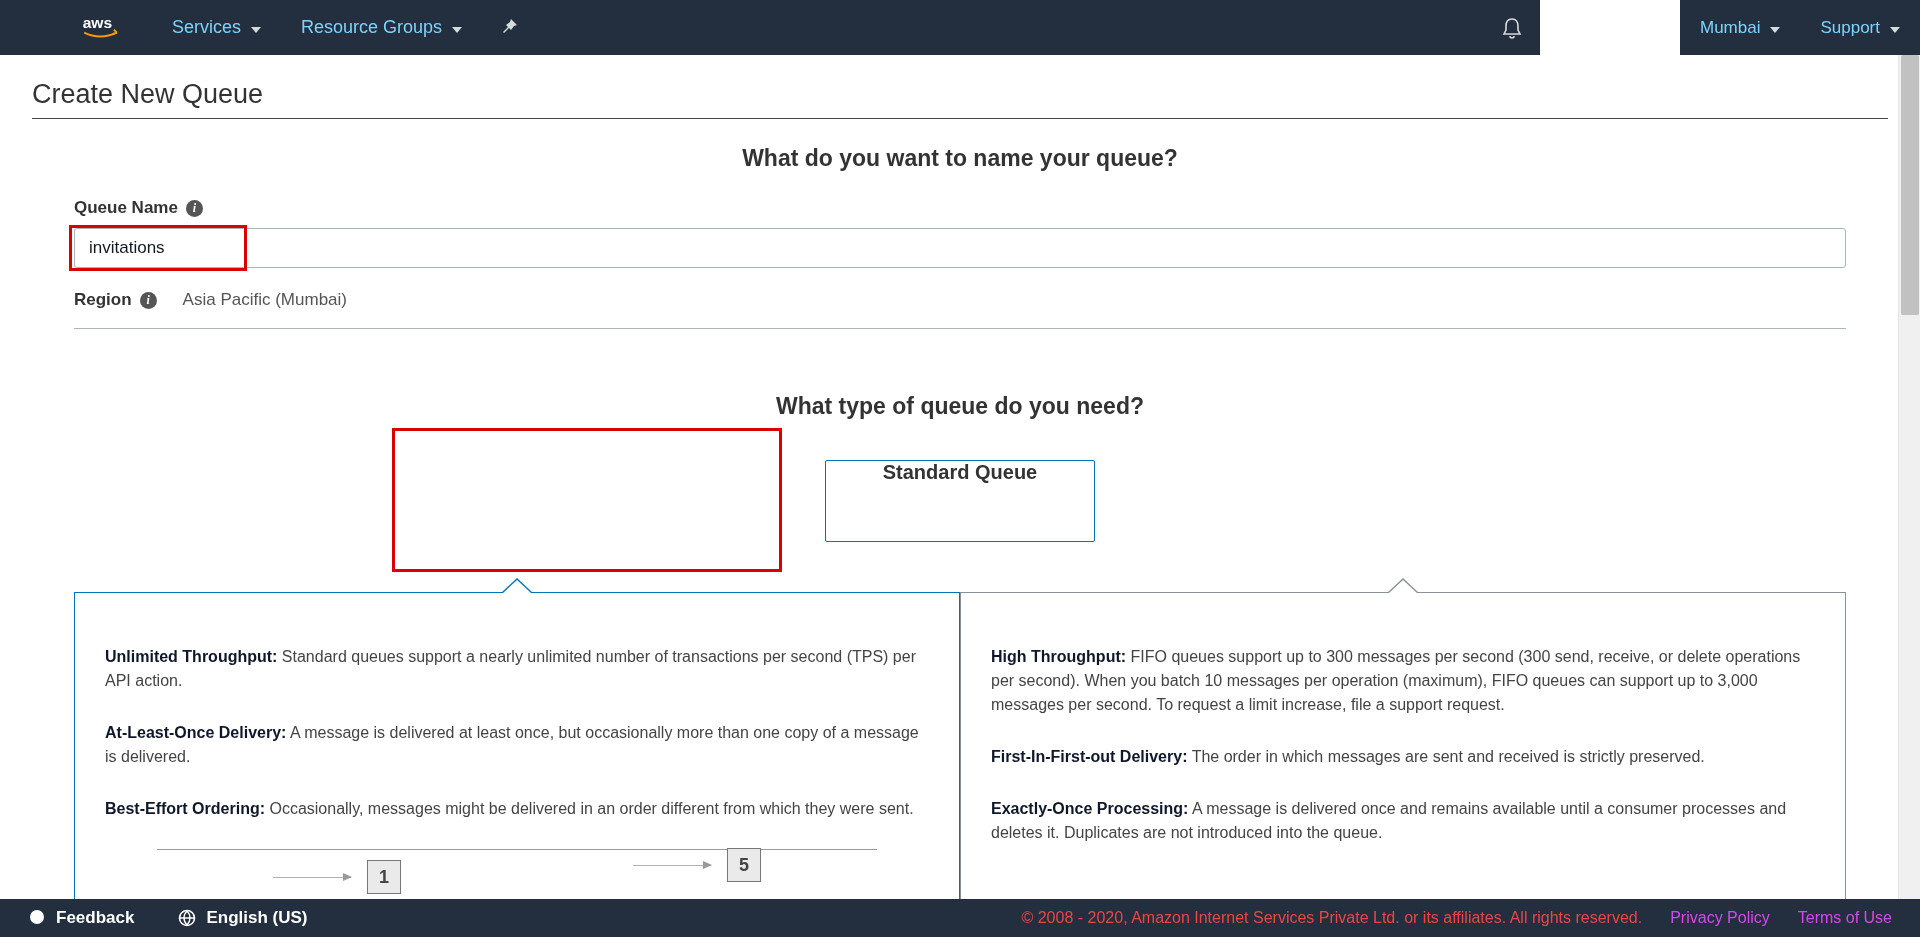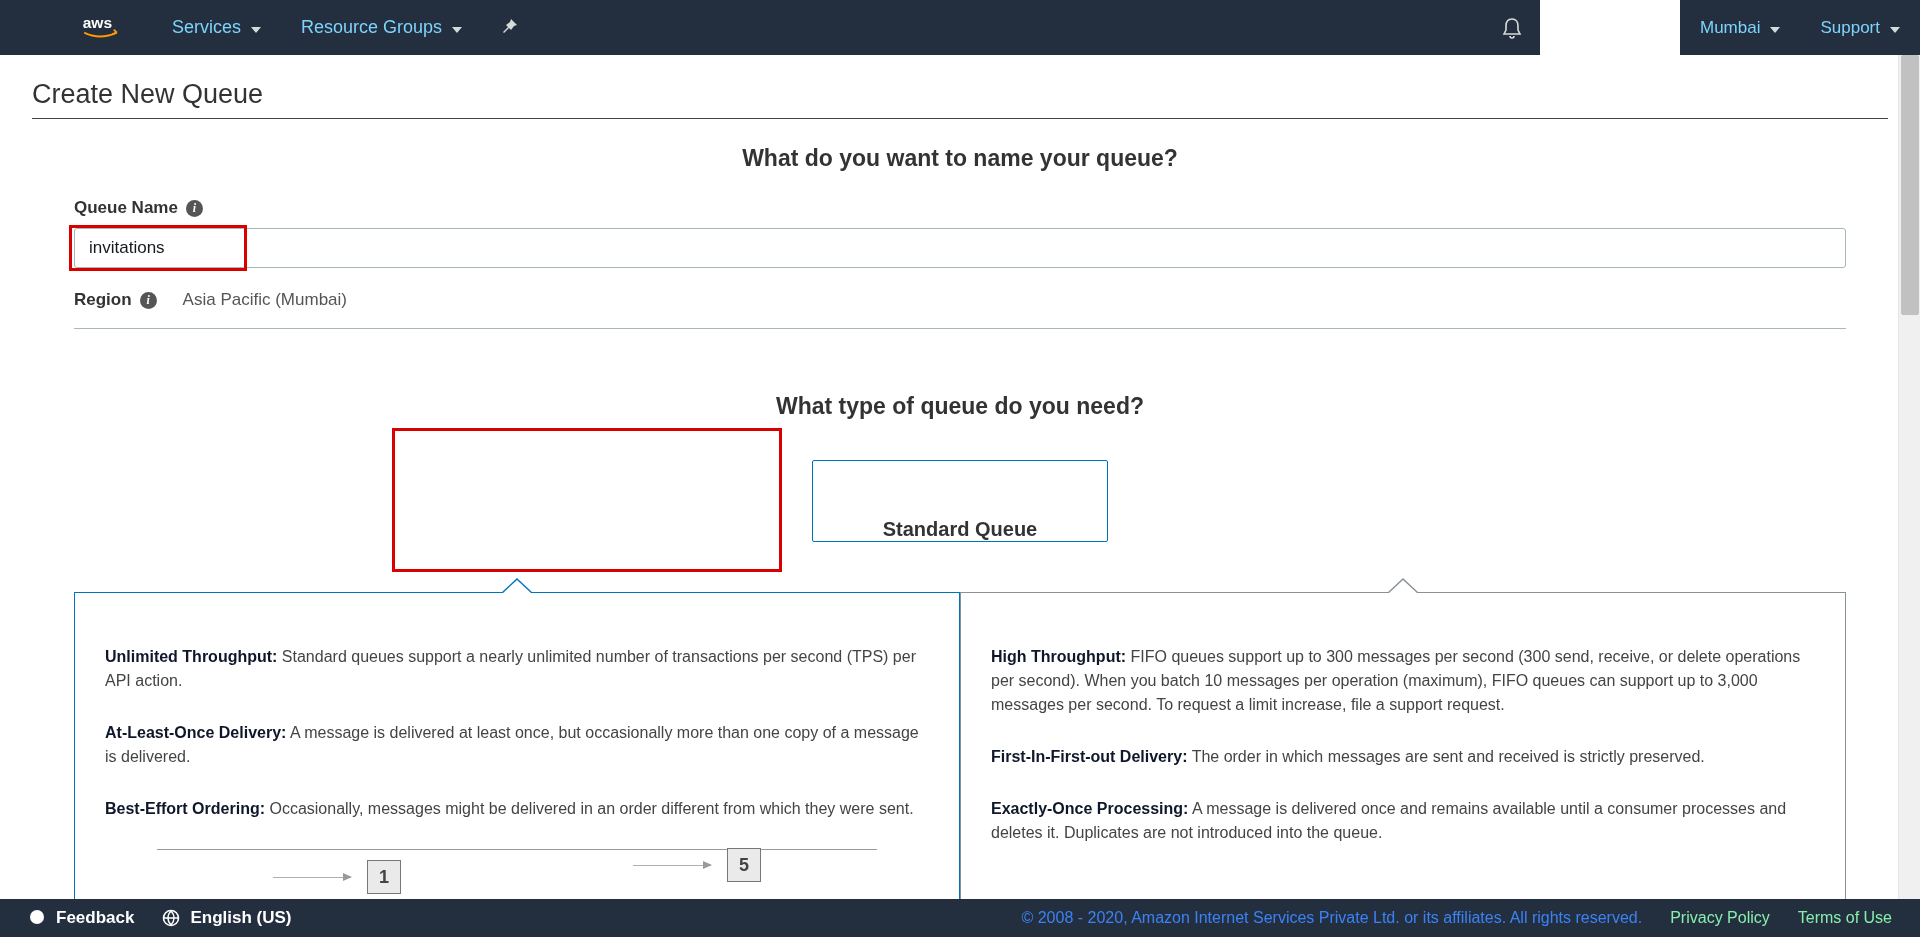--- a/index.html
+++ b/index.html
@@ -34,21 +34,21 @@
 .queue-name-input { width: 100%; height: 40px; border: 1px solid #aab7b8; border-radius: 3px; padding: 0 14px; font-size: 17px; color: #16191f; }
 
 .region-row { margin: 22px 42px 18px; font-size: 17px; color: #333; display: flex; align-items: center; gap: 8px; }
 .region-row .region-label { font-weight: 700; }
 .region-value { margin-left: 18px; font-weight: 400; color: #555; }
 
 .hr { border: 0; border-top: 1px solid #aab7b8; margin: 0 42px; }
 
 
 .type-row { display: flex; justify-content: space-around; margin-top: 40px; position: relative; }
-.type-box { width: 296px; height: 82px; border-radius: 2px; display: flex; align-items: flex-end; justify-content: center; font-size: 20px; font-weight: 700; color: #333; cursor: pointer; background: #fff; }
+.type-box { width: 270px; height: 82px; border-radius: 2px; display: flex; align-items: flex-start; justify-content: center; font-size: 20px; font-weight: 700; color: #333; cursor: pointer; background: #fff; }
 .type-box.selected { border: 1.5px solid #0073bb; color: #333; }
 .type-box.unselected { border: 1.5px solid #879196; }
 .highlight-red-type { position: absolute; border: 3px solid #d90000; width: 390px; height: 144px; left: 360px; top: -32px; pointer-events: none; z-index: 5; }
 
 
 .detail-row { display: flex; margin: 50px 42px 0; gap: 0; }
 .detail-panel { flex: 1; border: 1.5px solid; padding: 52px 30px 30px; font-size: 16px; color: #444; line-height: 1.5; position: relative; }
 .detail-panel.sel { border-color: #0073bb; border-right-width: 0.75px; }
 .detail-panel.unsel { border-color: #879196; border-left-width: 0.75px; }
 .detail-panel .arrow-up { position: absolute; top: -15px; left: 50%; transform: translateX(-50%); width: 0; height: 0; border-left: 16px solid transparent; border-right: 16px solid transparent; }
@@ -62,26 +62,26 @@
 
 .diagram { margin-top: 18px; border-top: 1px solid #999; width: 720px; margin-left: auto; margin-right: auto; padding-top: 10px; display: flex; justify-content: space-around; }
 .dcell { display: flex; align-items: center; gap: 16px; }
 .arrow-line { width: 78px; height: 1px; background: #b0b0b0; position: relative; }
 .arrow-line::after { content: ""; position: absolute; right: -1px; top: -4px; border-left: 9px solid #9a9a9a; border-top: 4.5px solid transparent; border-bottom: 4.5px solid transparent; }
 .numbox { width: 34px; height: 34px; border: 1px solid #777; background: #eaeaea; display: flex; align-items: center; justify-content: center; font-weight: 700; color: #444; font-size: 18px; }
 .dcell.offset { margin-top: -24px; }
 
 
 .footer { position: absolute; left: 0; right: 0; bottom: 0; height: 38px; background: #232f3e; color: #fff; display: flex; align-items: center; padding: 0 28px; font-size: 17px; }
-.footer-left { display: flex; align-items: center; gap: 28px; }
+.footer-left { display: flex; align-items: center; gap: 44px; }
 .footer-left span { display: flex; align-items: center; gap: 10px; cursor: pointer; }
 .footer-left .bold { font-weight: 700; }
 .footer-right { margin-left: auto; display: flex; align-items: center; gap: 28px; font-size: 16px; }
-.footer-right .copy { color: #3b82f6; }
-.footer-right .link { color: #86efac; cursor: pointer; }
+.footer-right .copy { color: #ef4444; }
+.footer-right .link { color: #d946ef; cursor: pointer; }
 
 </style>
 </head>
 <body>
 
 <div class="top-nav">
   <div class="aws-logo">
     <svg viewBox="0 0 60 36">
         <g fill="none">
           <text x="0" y="18" fill="#fff" font-size="20" font-weight="600" font-family="Arial">aws</text>

